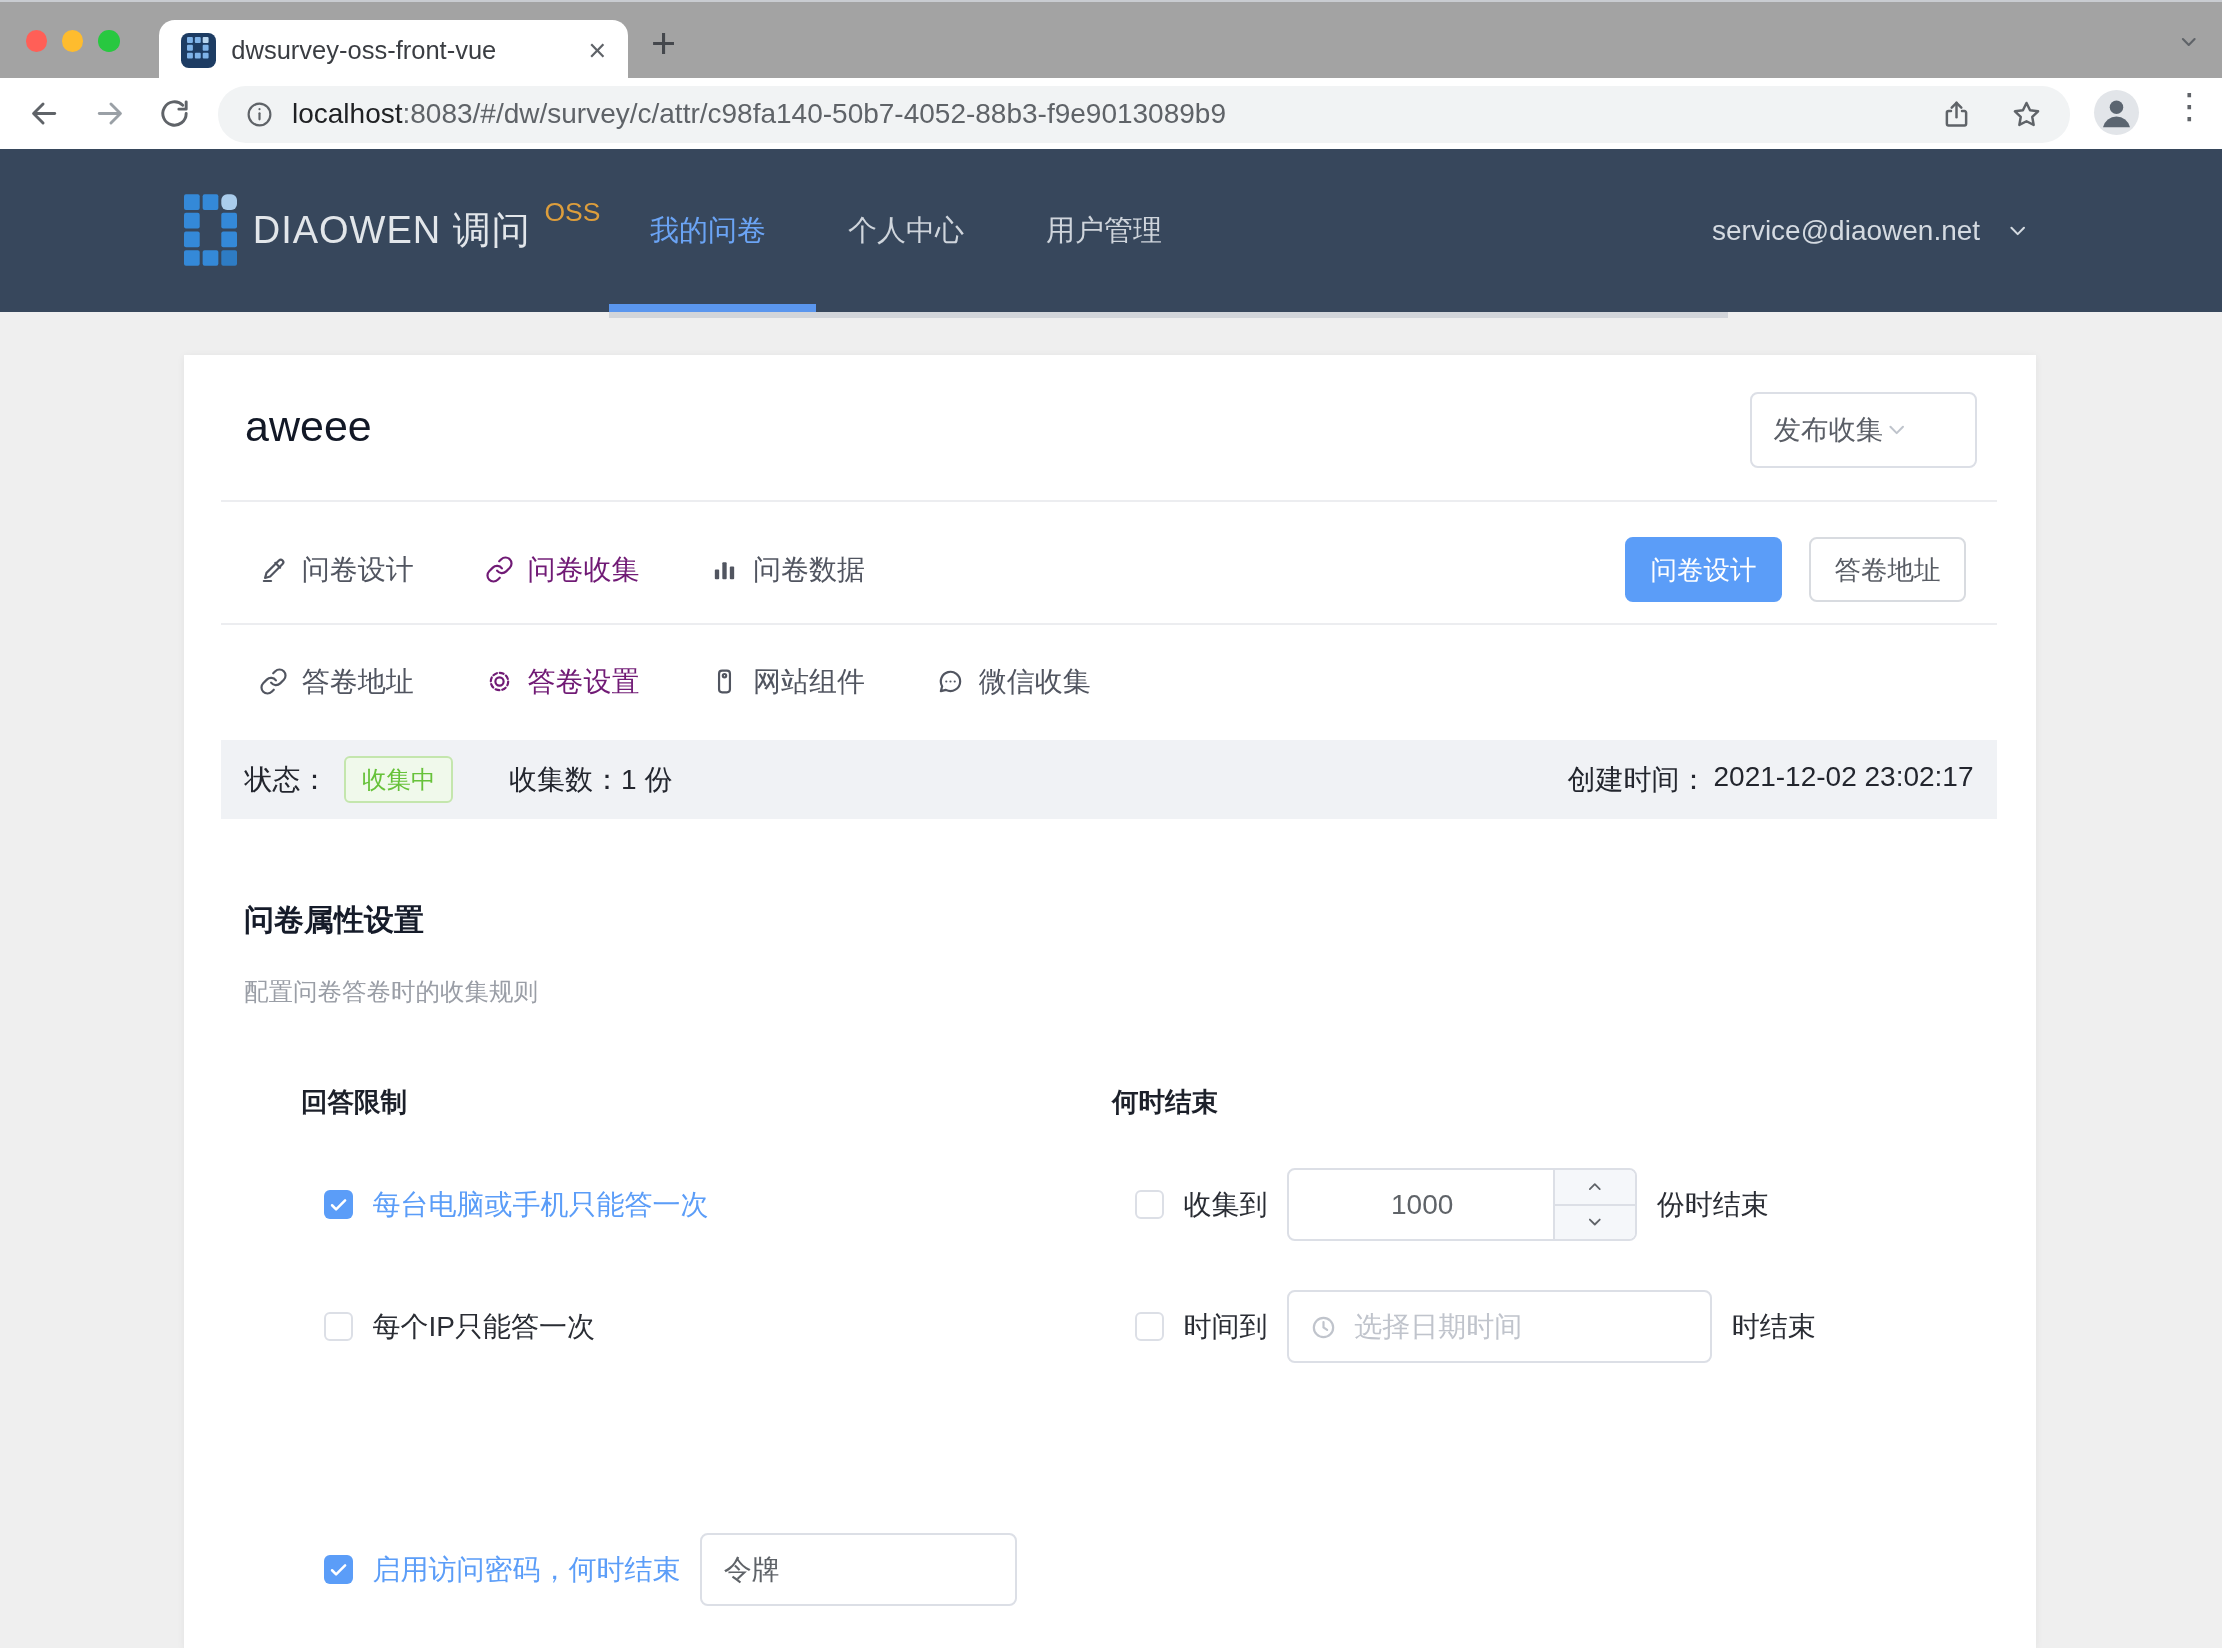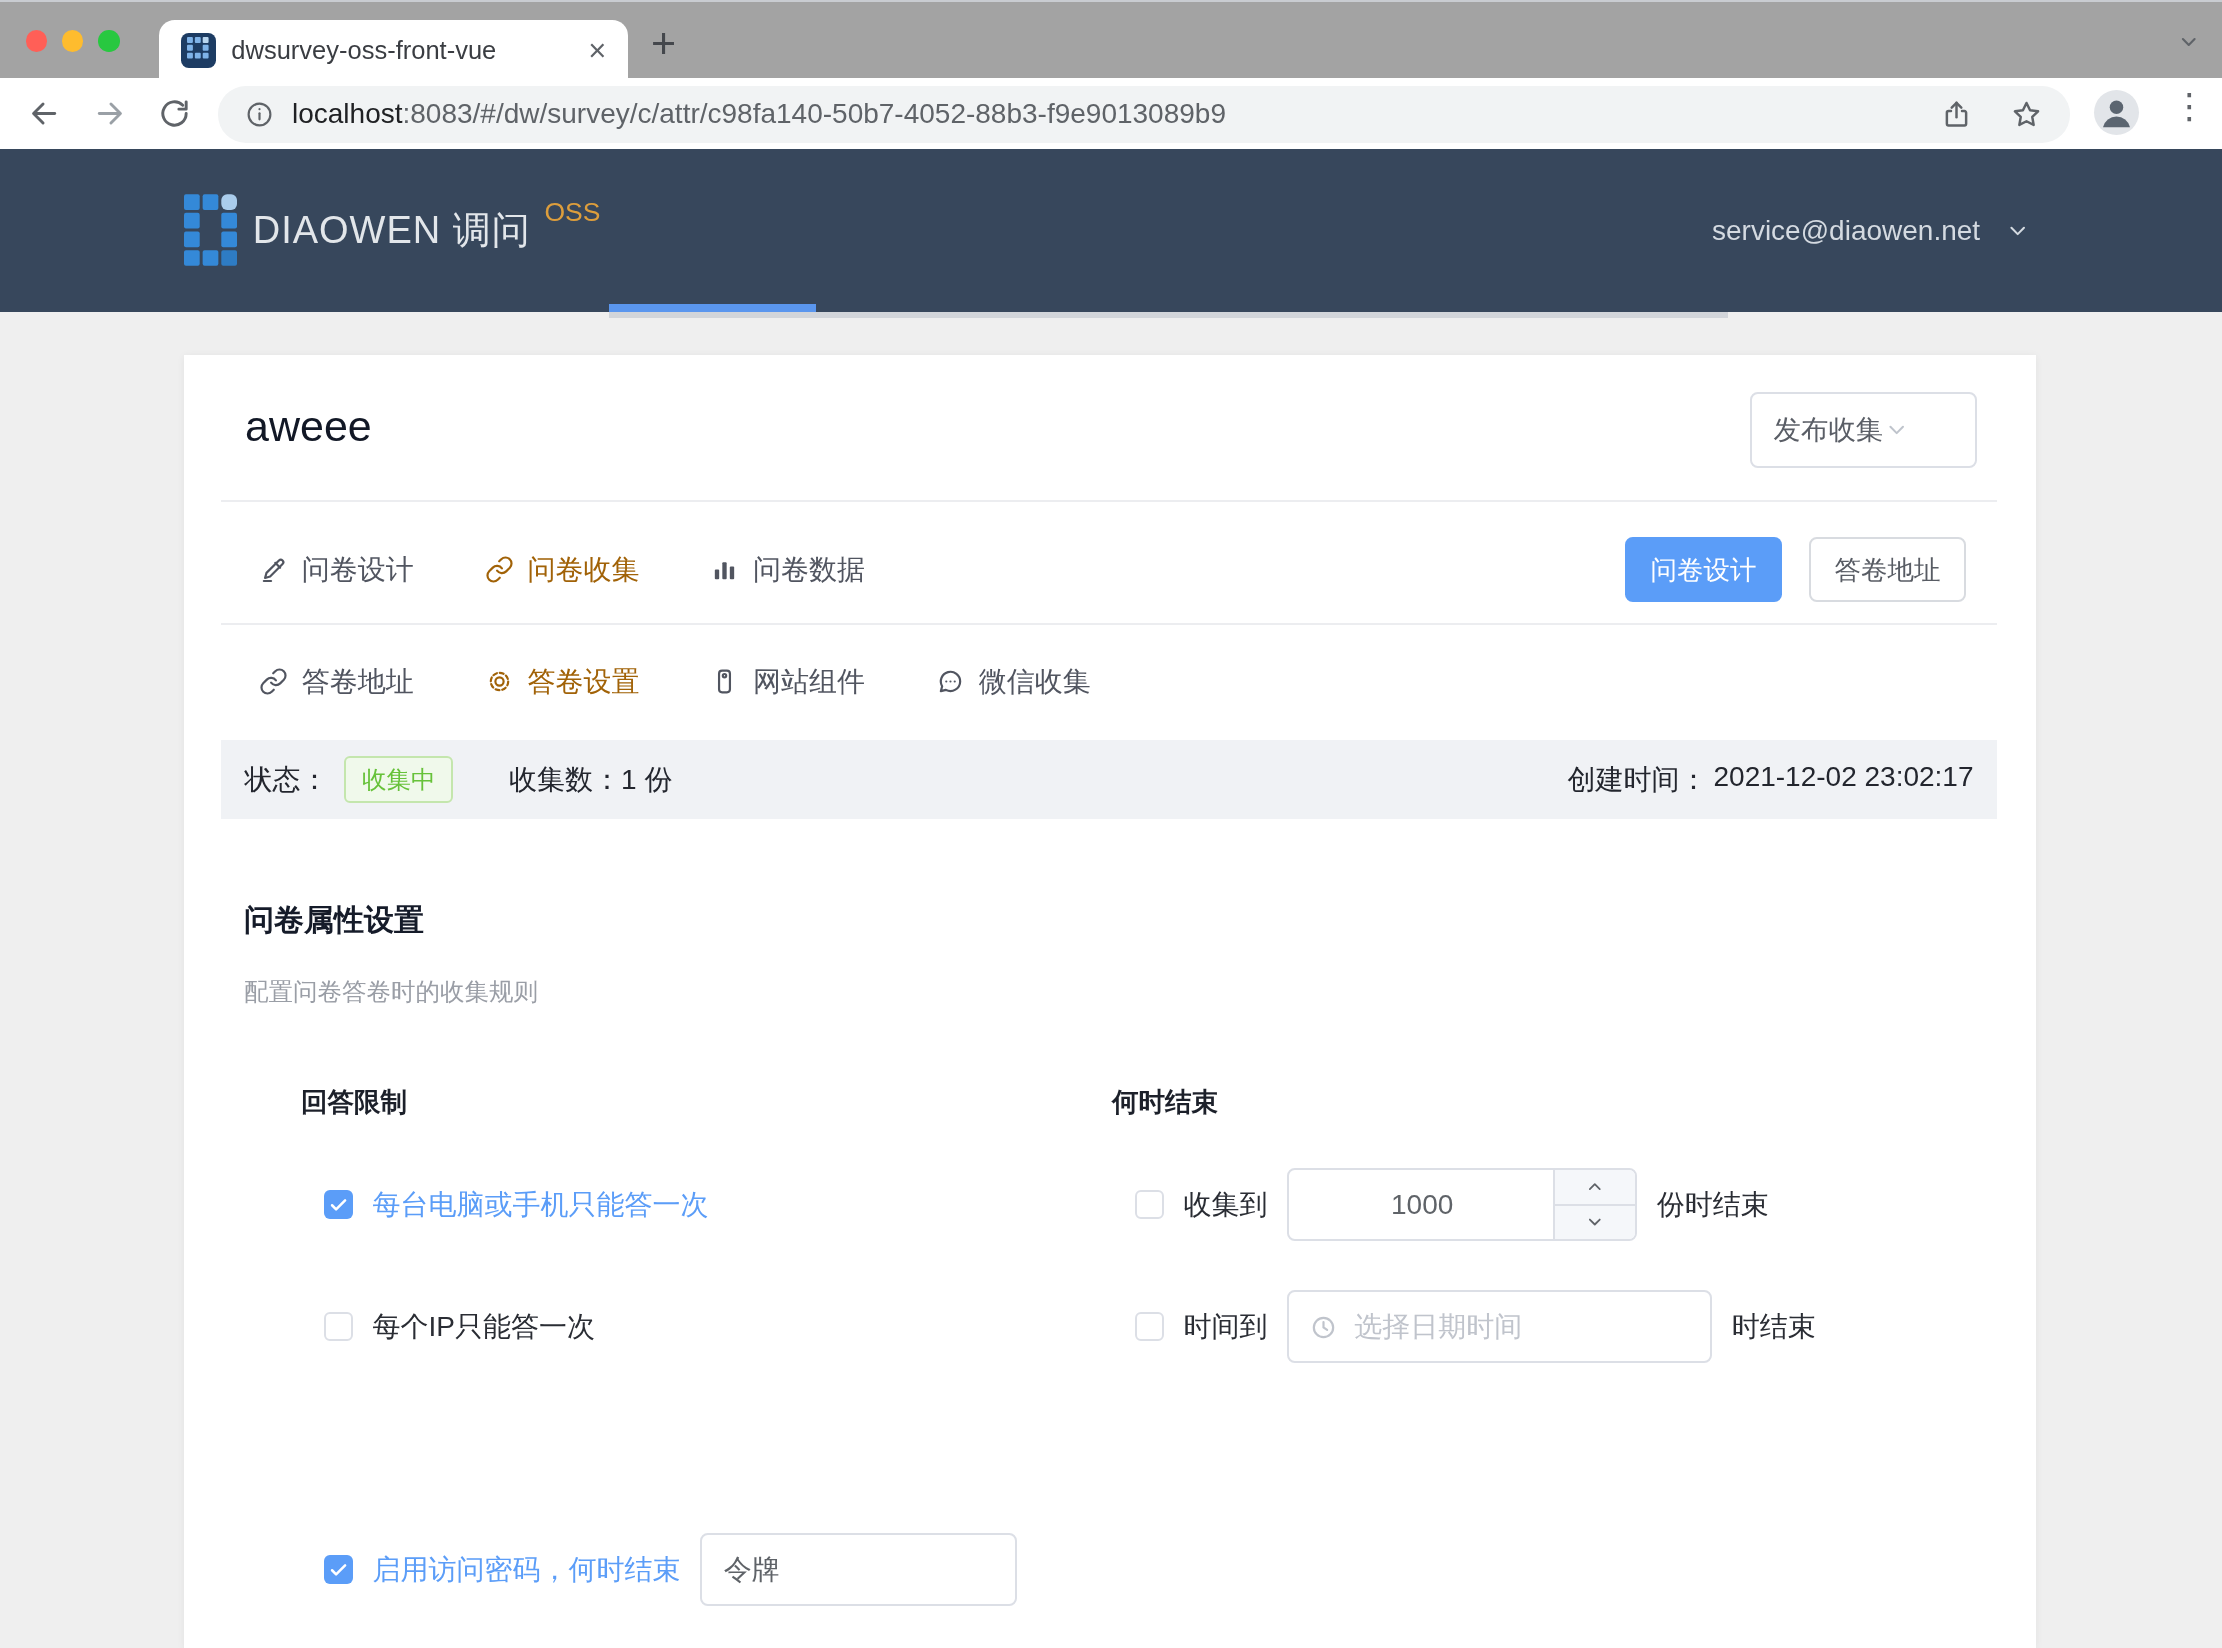--- a/index.html
+++ b/index.html
@@ -52,21 +52,21 @@
   .navstrip-shadow { position:absolute; top:312px; left:609px; width:1119px; height:5.9px; background:#d2d5da; }
 
   
   .card { position:absolute; left:184px; top:355px; width:1852px; height:1294px; background:#fff; box-shadow:0 1px 7.8px rgba(0,0,0,.06); }
   .survey-title { position:absolute; left:61px; top:47px; font-size:43px; color:#121826; }
   .publish-select { position:absolute; left:1566px; top:37px; width:227px; height:76px; border:2px solid #dcdfe6; border-radius:7.8px; display:flex; align-items:center; padding:0 21.6px; cursor:pointer; background:#fff; }
   .publish-select .sel-text { font-size:27.4px; color:#5a5e66; }
   .divider { position:absolute; left:37px; width:1776px; border-top:2px solid #ecedf0; }
   .tabsrow { position:absolute; height:65px; display:flex; gap:71px; align-items:center; }
   .tabitem { display:flex; align-items:center; gap:13.7px; font-size:28px; color:#515560; cursor:pointer; }
-  .tabitem.active { color:#a16207; }
+  .tabitem.active { color:#701a75; }
   .btn { position:absolute; top:182px; width:157px; height:65px; border-radius:7.8px; display:flex; align-items:center; justify-content:center; font-size:26.5px; cursor:pointer; }
   .btn.primary { left:1441px; background:#5b9df8; color:#fff; }
   .btn.plain { left:1625px; background:#fff; border:2px solid #d8dbe0; color:#585c64; }
 
   .statusbar { position:absolute; left:37px; top:385px; width:1776px; height:79px; background:#f0f2f5; display:flex; align-items:center; padding:0 23.5px; font-size:28px; color:#23262e; }
   .badge { margin-left:15.7px; padding:4.9px 15.7px; border:2px solid #c4e6ad; background:#f0f9eb; color:#67c23a; border-radius:5.9px; font-size:24.5px; }
   .count-group { margin-left:56px; display:flex; gap:0; }
   .created-group { margin-left:auto; display:flex; gap:5.9px; }
 
   .sec-title { position:absolute; left:60px; top:545px; font-size:30px; font-weight:bold; color:#151b29; }
@@ -190,20 +190,25 @@
         <rect x="0" y="19" width="16" height="16" rx="2" fill="#3489d8"></rect>
           <rect x="38" y="19" width="16" height="16" rx="2" fill="#3489d8"></rect>
         <rect x="0" y="38" width="16" height="16" rx="2" fill="#3489d8"></rect>
           <rect x="38" y="38" width="16" height="16" rx="2" fill="#3489d8"></rect>
         <rect x="0" y="57" width="16" height="16" rx="2" fill="#3489d8"></rect>
           <rect x="19" y="57" width="16" height="16" rx="2" fill="#3489d8"></rect>
           <rect x="38" y="57" width="16" height="16" rx="2" fill="#2e7cc4"></rect>
       </svg>
       <span class="brand">DIAOWEN 调问</span>
       <span class="brand-badge">OSS</span>
+    </div>
+    <div class="navlinks">
+      <span class="navlink active">我的问卷</span>
+      <span class="navlink">个人中心</span>
+      <span class="navlink">用户管理</span>
     </div>
     <div class="nav-underline"></div>
     <div class="nav-user">
       <span>service@diaowen.net</span>
       <svg width="27.4" height="27.4" viewBox="0 0 24 24" fill="none" stroke="currentColor" stroke-width="1.8" stroke-linecap="round" stroke-linejoin="round">
           <path d="M6.5 9.5 12 15l5.5-5.5"></path>
         </svg>
     </div>
   </div>
   <div class="navstrip-shadow"></div>

